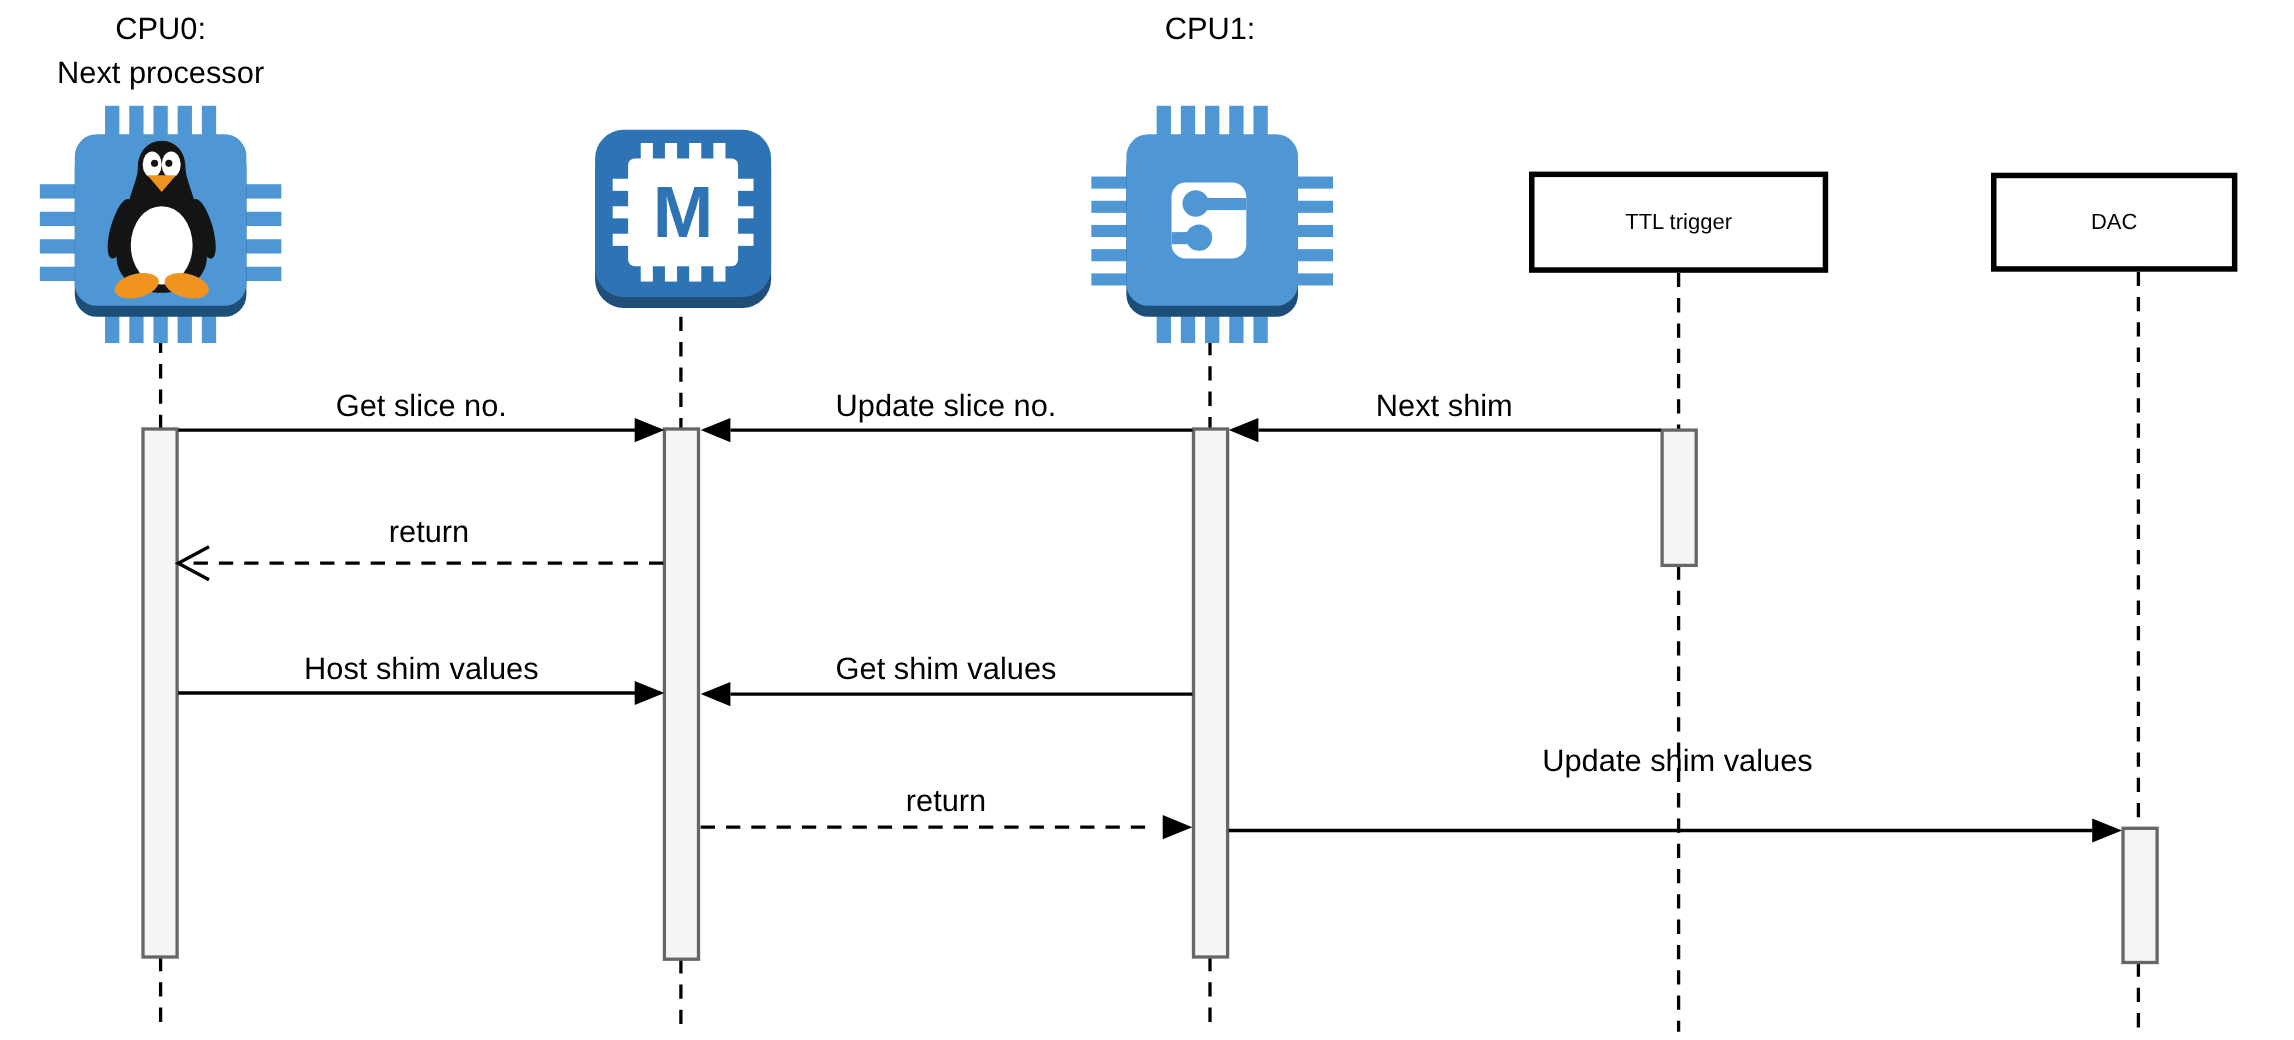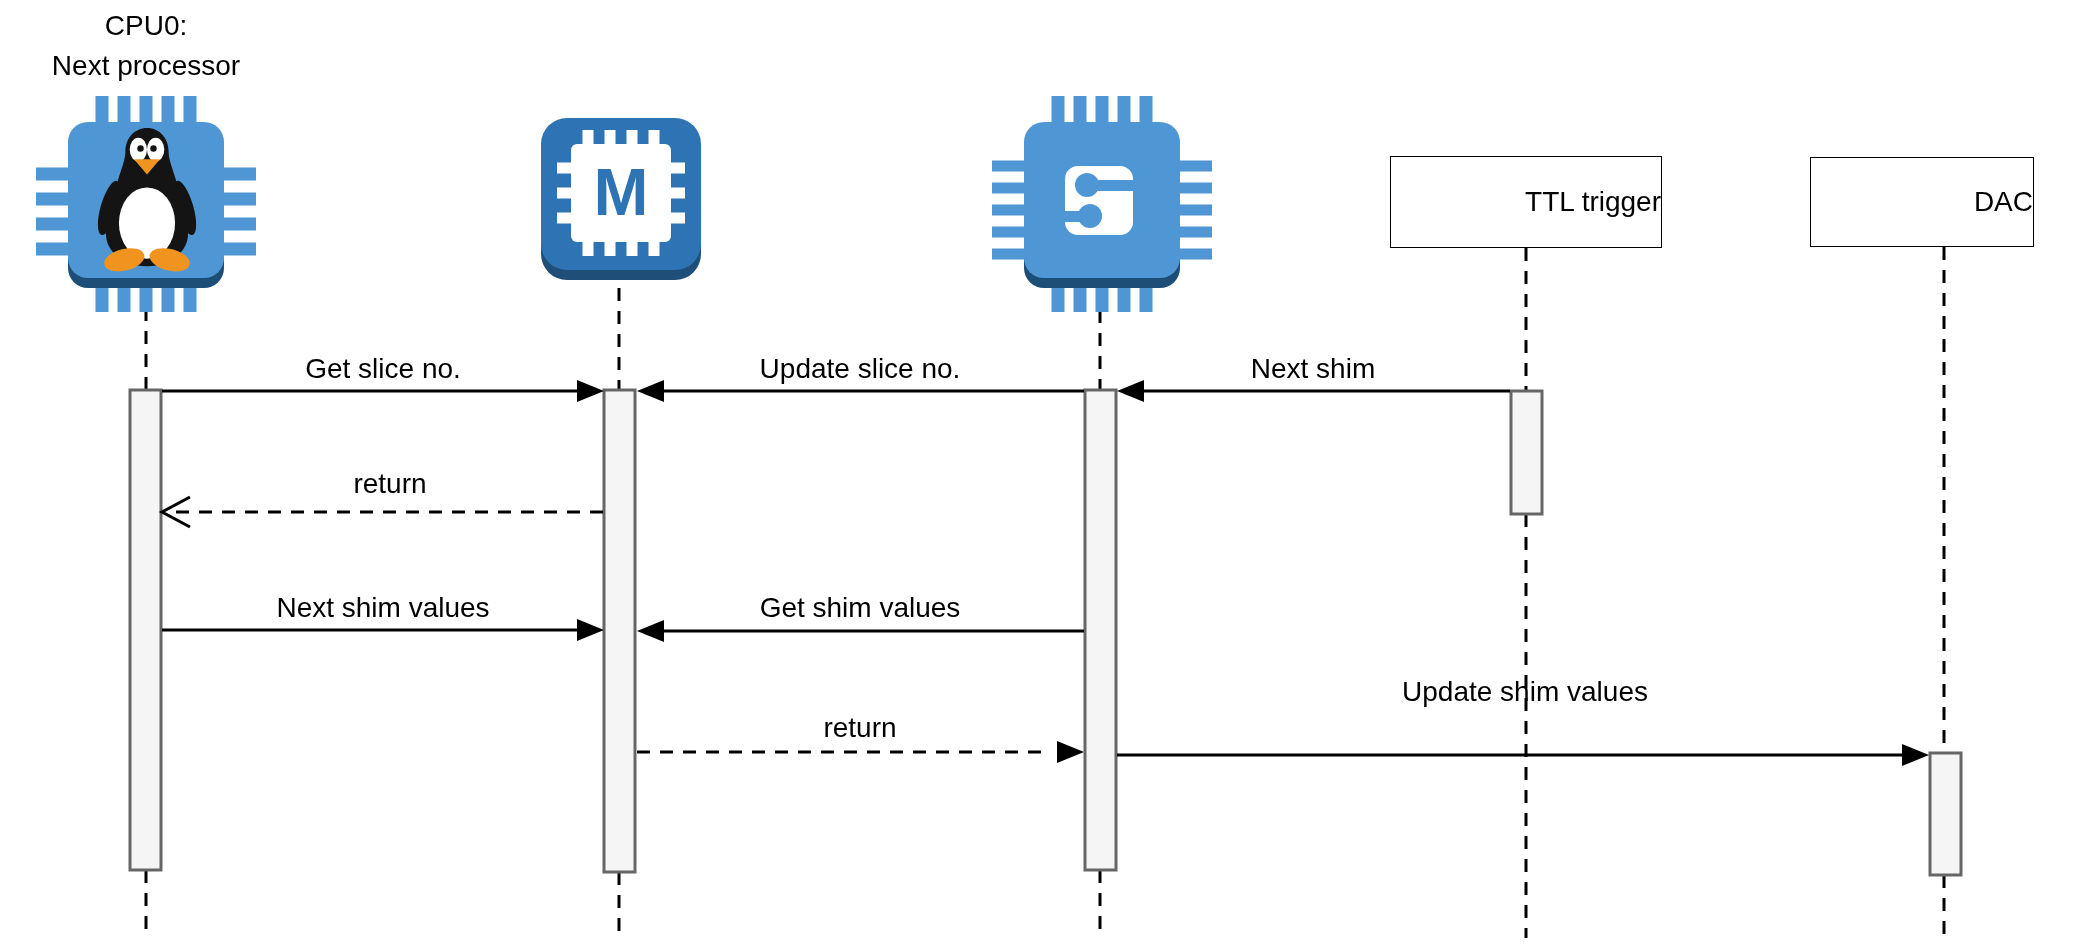--- a/index.html
+++ b/index.html
@@ -7,23 +7,23 @@
     position:relative;width:2085px;height:945px;background:#ffffff;
     font-family:"Liberation Sans","DejaVu Sans",sans-serif;color:#000;overflow:hidden;padding-left:28px;
   }
   svg{display:block;}
   .abs{position:absolute;}
   .lifeline-title{
     position:absolute;transform:translateX(-50%);text-align:center;
     font-size:28px;line-height:40px;white-space:nowrap;
   }
   .actor-box{
-    position:absolute;background:#ffffff;border:1px solid #000000;
-    display:flex;align-items:center;justify-content:flex-end;
-    font-size:28px;box-sizing:border-box;
+    position:absolute;background:#ffffff;border:5px solid #000000;
+    display:flex;align-items:center;justify-content:center;
+    font-size:20px;box-sizing:border-box;
   }
   .msg-label{
     position:absolute;transform:translateX(-50%);font-size:28px;line-height:32px;
     white-space:nowrap;text-align:center;
   }
 </style>
 </head>
 <body>
 
 <div id="stage">
@@ -75,20 +75,21 @@
     </g>
   </svg>
 
   <div class="lifeline-title" style="left:146px;top:6px">
     <div>CPU0:</div>
     <div>Next processor</div>
   </div>
 
 
   <div class="lifeline-title" style="left:1100px;top:6px">
+    <div>CPU1:</div>
   </div>
 
   <div class="actor-box" style="left:1390px;top:156px;width:272px;height:92px">
     <span>TTL trigger</span>
   </div>
   <div class="actor-box" style="left:1810px;top:157px;width:224px;height:90px">
     <span>DAC</span>
   </div>
 
   <svg class="abs" style="left:36px;top:96px" width="220" height="216" viewBox="0 0 220 216">
@@ -184,18 +185,18 @@
       <circle cx="95" cy="89" r="12" fill="#4f97d4"></circle>
       <rect x="73" y="115" width="25" height="11" fill="#4f97d4"></rect>
       <circle cx="98" cy="120" r="12" fill="#4f97d4"></circle>
     </g>
   </svg>
 
   <div class="msg-label" style="left:383px;top:353px">Get slice no.</div>
   <div class="msg-label" style="left:860px;top:353px">Update slice no.</div>
   <div class="msg-label" style="left:1313px;top:353px">Next shim</div>
   <div class="msg-label" style="left:390px;top:468px">return</div>
-  <div class="msg-label" style="left:383px;top:592px">Next shim values</div>
+  <div class="msg-label" style="left:383px;top:592px">Host shim values</div>
   <div class="msg-label" style="left:860px;top:592px">Get shim values</div>
   <div class="msg-label" style="left:860px;top:712px">return</div>
   <div class="msg-label" style="left:1525px;top:676px">Update shim values</div>
 
 </div>
 
 </body></html>

